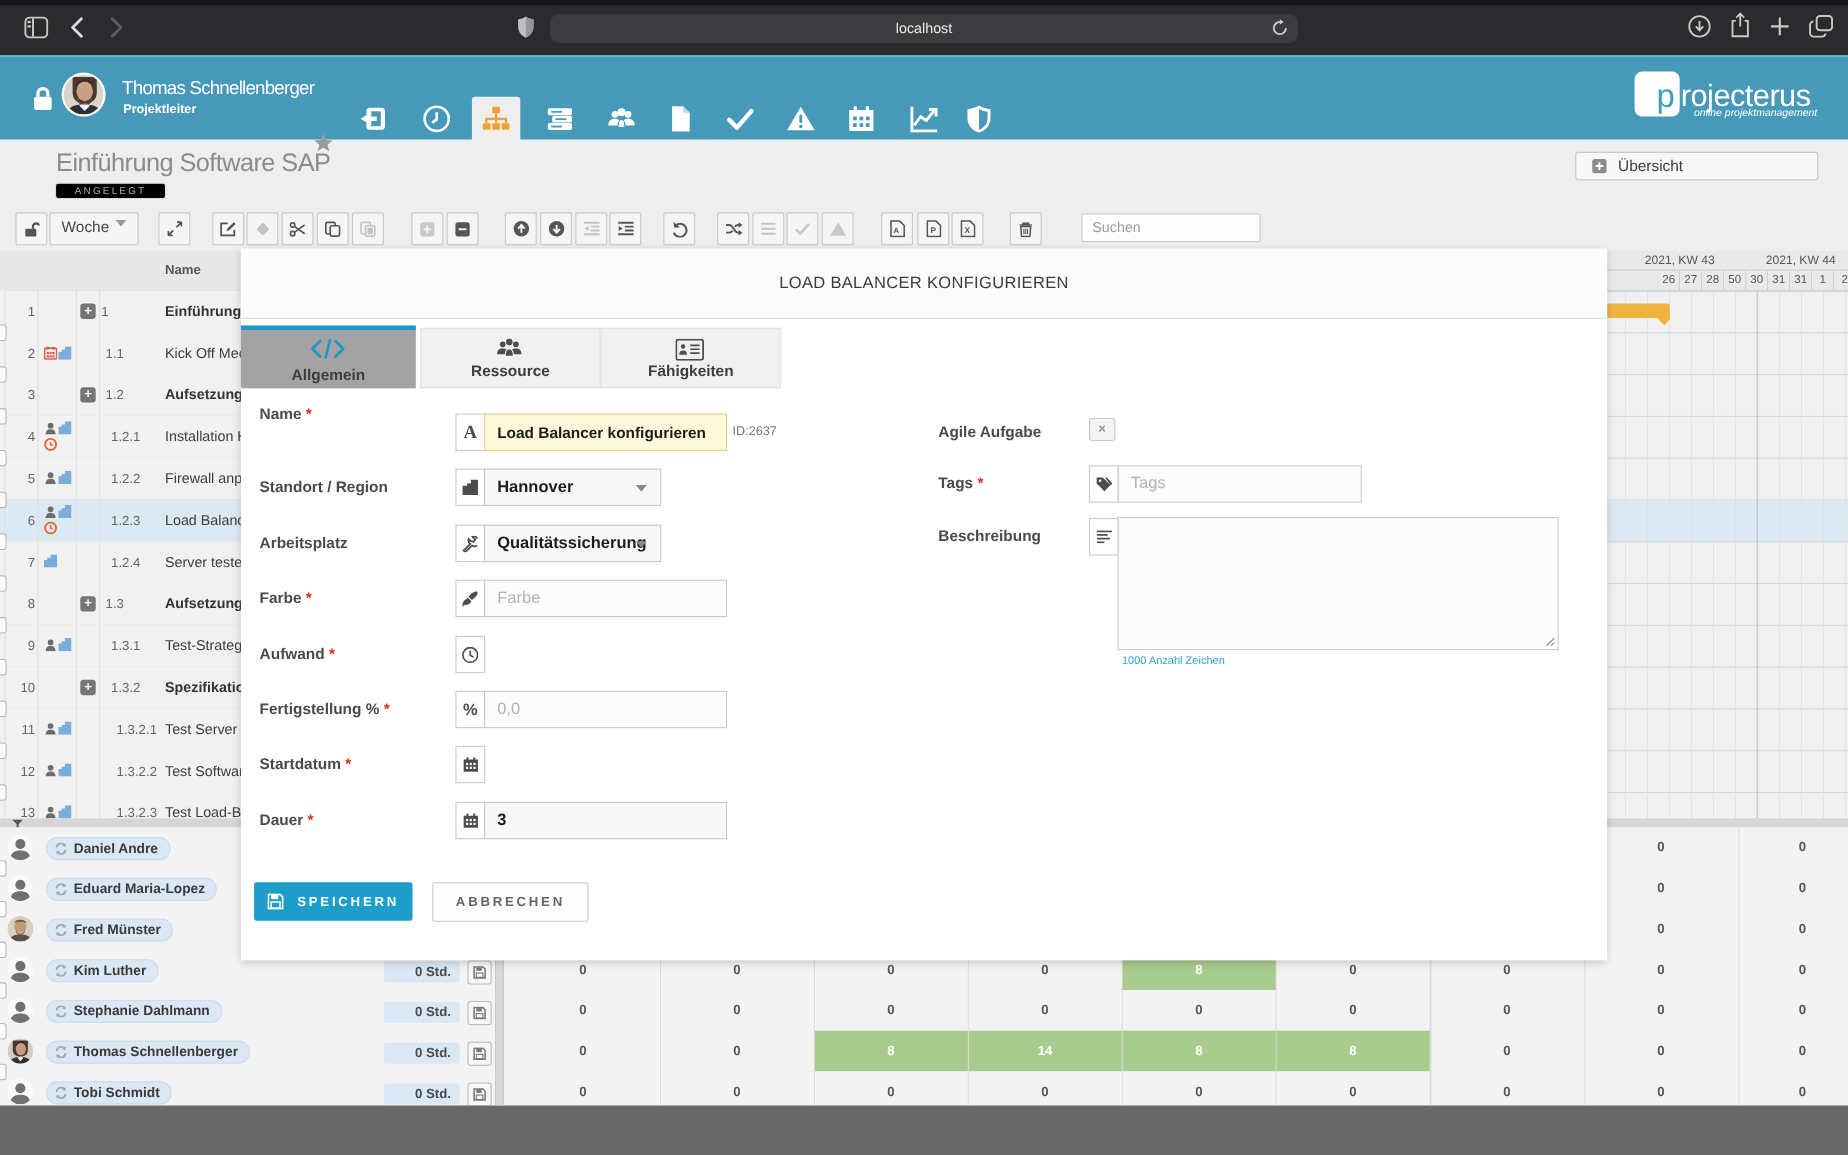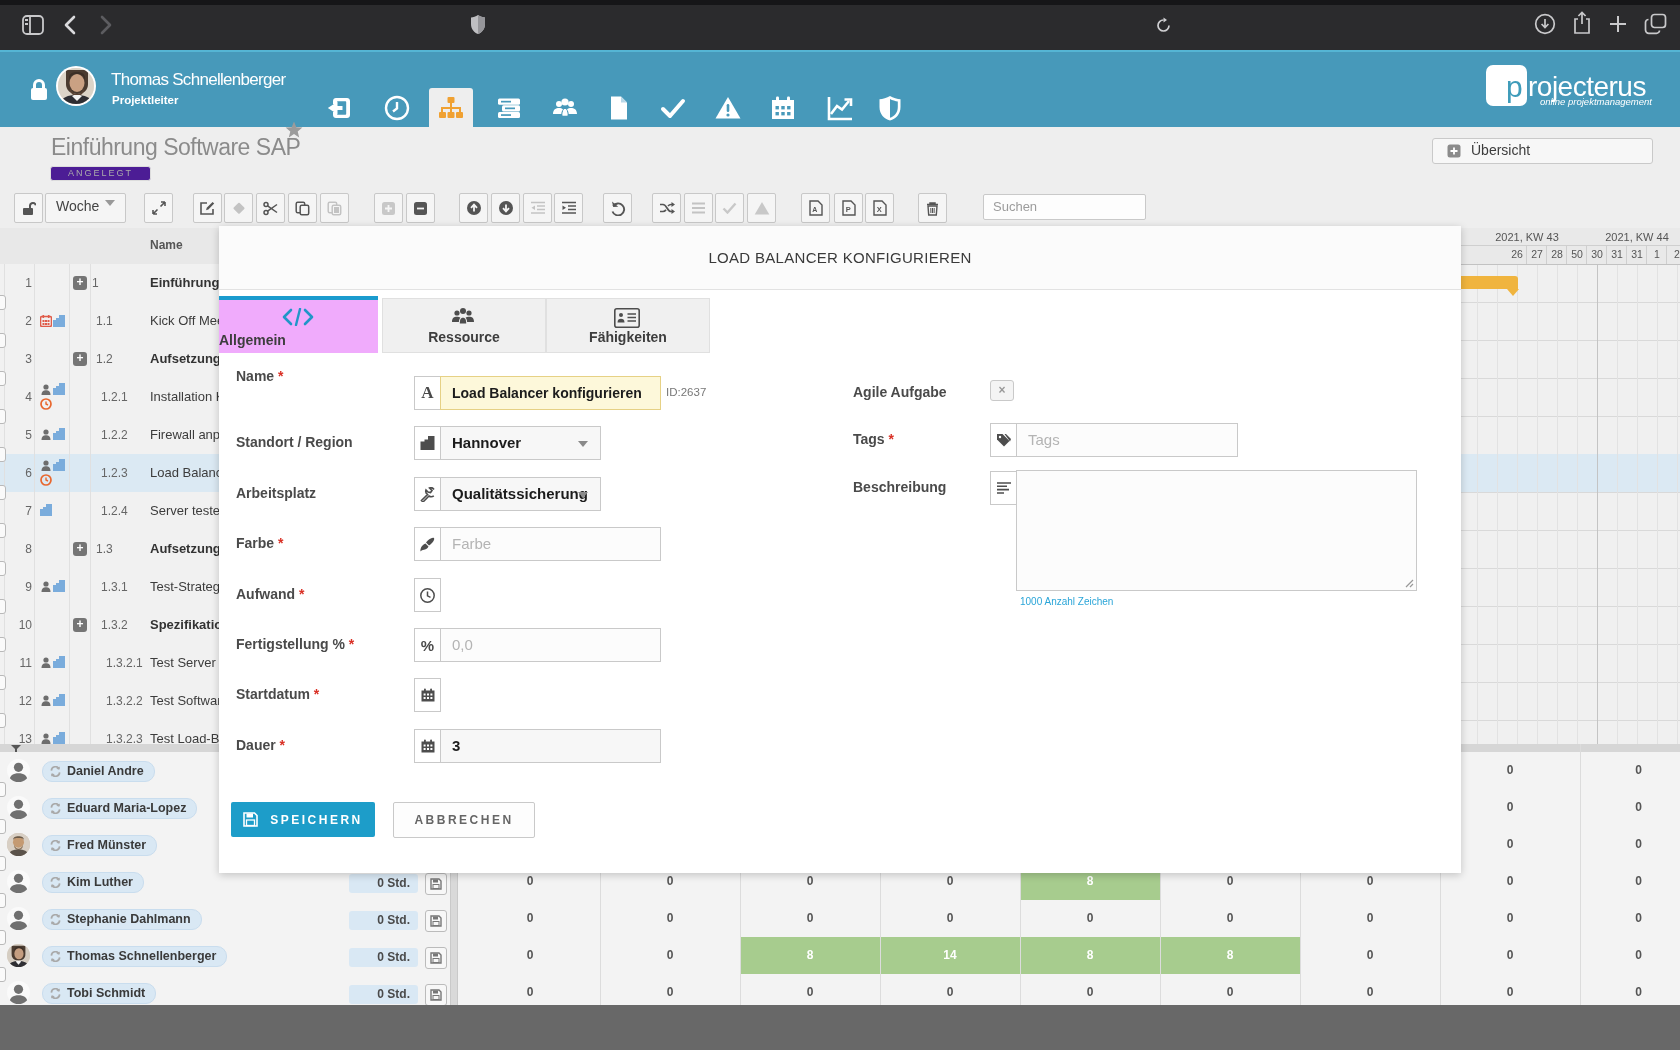--- a/index.html
+++ b/index.html
@@ -11,21 +11,21 @@
 .chrIc{position:absolute;top:13px;color:#c9c9cb}
 
 #appbar{position:absolute;left:0;top:50px;width:1680px;height:77px;background:#4799ba;border-top:2px solid #55b5d4;box-sizing:border-box}
 .navtab{position:absolute;top:36px;width:44px;height:41px;background:#eeeeee;border-radius:3px 3px 0 0}
 .navic{position:absolute;top:42px;width:28px;height:28px}
 #logosq{position:absolute;width:41px;height:41px;left:1486px;top:13px;background:#fff;border-radius:7px}
 
 #pagehead{position:absolute;left:0;top:127px;width:1680px;height:58px;background:#eeeeee}
 #ptitle{position:absolute;left:51px;top:7px;font-size:23px;letter-spacing:-0.5px;color:#8b8b8b}
 #pstar{position:absolute;left:284px;top:121px;color:#9a9a9a;font-size:20px}
-#angelegt{position:absolute;left:50px;top:39px;width:99px;height:13px;background:#4c1d95;border:1px solid #dcdcdc;border-radius:3px;color:#ababab;font-size:9px;letter-spacing:2px;text-align:center;line-height:13px}
+#angelegt{position:absolute;left:50px;top:39px;width:99px;height:13px;background:#000000;border:1px solid #dcdcdc;border-radius:3px;color:#ababab;font-size:9px;letter-spacing:2px;text-align:center;line-height:13px}
 #uebers{position:absolute;left:1432px;top:11px;width:219px;height:24px;background:#f7f7f7;border:1px solid #c9c9c9;border-radius:3px;font-size:14px;color:#3c3c3c}
 
 #toolbar{position:absolute;left:0;top:185px;width:1680px;height:43px;background:#eeeeee}
 .tbtn{position:absolute;top:8px;height:28px;width:27px;background:#f5f5f5;border:1px solid #c8c8c8;border-radius:2px;display:flex;align-items:center;justify-content:center;color:#555}
 .tbtn.dis{color:#c3c3c3}
 .tbtn svg{display:block}
 #suchen{position:absolute;left:983px;top:9px;width:152px;height:24px;background:#fdfdfd;border:1px solid #c9c9c9;border-radius:2px;color:#9c9c9c;font-size:13px;line-height:24px;padding-left:9px}
 
 #main{position:absolute;left:0;top:228px;width:1680px;height:777px;background:#f1f1f1;overflow:hidden}
 #thead{position:absolute;left:0;top:0;width:458px;height:36px;background:#e8e8e8;border-bottom:1px solid #c2c2c2}
@@ -53,21 +53,21 @@
 .savebtn{position:absolute;left:425px;top:10px;width:20px;height:20px;background:#f7f7f7;border:1px solid #bbb;border-radius:3px;display:flex;align-items:center;justify-content:center;color:#777}
 .cell0{position:absolute;top:0;width:140px;height:37px;line-height:37px;text-align:center;font-size:12px;font-weight:bold;color:#555}
 .cellg{background:#a7cc8e;color:#fff}
 #alloc-lines{position:absolute;left:458px;top:0;width:1222px;height:261px;z-index:3;background-image:repeating-linear-gradient(90deg,transparent 0px,transparent 139px,#dcdcdc 139px,#dcdcdc 140px);background-position:3px 0;pointer-events:none}
 #footer{position:absolute;left:0;top:1005px;width:1680px;height:45px;background:#686868}
 
 #modal{position:absolute;left:219px;top:226px;z-index:10;width:1242px;height:647px;background:#fff;box-shadow:0 2px 8px rgba(0,0,0,0.2)}
 #mhead{position:absolute;left:0;top:0;width:1242px;height:63px;background:#fbfbfb;border-bottom:1px solid #e2e2e2;text-align:center;font-size:15px;color:#3a3a3a;line-height:63px;letter-spacing:0.3px}
 .mtab{position:absolute;top:72px;width:164px;height:55px;background:#f0f0f0;border:1px solid #e0e0e0;box-sizing:border-box;text-align:center}
 .mtab .lbl{position:absolute;left:0;right:0;top:30px;font-size:14px;font-weight:bold;color:#3d3d3d}
-#mtab1{position:absolute;left:0;top:70px;width:159px;height:57px;background:#f0abfc;border-top:4px solid #1a9bce;box-sizing:border-box;}
+#mtab1{position:absolute;left:0;top:70px;width:159px;height:57px;background:#a3a3a3;border-top:4px solid #1a9bce;box-sizing:border-box;text-align:center}
 #mtab1 .lbl{position:absolute;left:0;right:0;font-size:14px;font-weight:bold;color:#3d3d3d}
 .mlabel{position:absolute;font-size:14px;font-weight:bold;color:#4a4a4a}
 .req{color:#d93025}
 .ibox{position:absolute;width:27px;height:34px;background:#fff;border:1px solid #c9c9c9;box-sizing:border-box;display:flex;align-items:center;justify-content:center;color:#555}
 .minput{position:absolute;height:34px;border:1px solid #c9c9c9;box-sizing:border-box;font-size:15px;line-height:32px;padding-left:11px;background:#f7f7f7;color:#1c1c1c;font-weight:bold}
 .minput.ph{color:#b4b4b4;font-weight:normal;background:#fcfcfc}
 .minput.yel{background:#fdf8da;border-color:#e6d185}
 .caret{position:absolute;right:12px;top:14px;width:0;height:0;border-left:5px solid transparent;border-right:5px solid transparent;border-top:6px solid #8a8a8a}
 #speichern{position:absolute;left:12px;top:576px;width:144px;height:35px;background:#1d9dc9;border-radius:2px;color:#fff;font-size:12px;font-weight:bold;letter-spacing:2.5px;display:flex;align-items:center;justify-content:center}
 #abbrechen{position:absolute;left:174px;top:576px;width:140px;height:34px;background:#fdfdfd;border:1px solid #c9c9c9;border-radius:2px;color:#666;font-size:12px;font-weight:bold;letter-spacing:2.5px;display:flex;align-items:center;justify-content:center}
@@ -84,20 +84,21 @@
   <svg class="chrIc" style="left:63px;top:15px" width="14" height="20" viewBox="0 0 14 20">
       <path d="M11 2 L3 10 L11 18" fill="none" stroke="#dadadd" stroke-width="2.6" stroke-linecap="round" stroke-linejoin="round"></path>
     </svg>
   <svg class="chrIc" style="left:99px;top:15px" width="14" height="20" viewBox="0 0 14 20">
       <path d="M3 2 L11 10 L3 18" fill="none" stroke="#5c5c60" stroke-width="2.6" stroke-linecap="round" stroke-linejoin="round"></path>
     </svg>
   <svg class="chrIc" style="left:470px;top:14px" width="16" height="21" viewBox="0 0 16 21">
       <path d="M8 1 C10 2.6 13 3.4 15 3.6 L15 10 C15 15.5 11.5 18.8 8 20 C4.5 18.8 1 15.5 1 10 L1 3.6 C3 3.4 6 2.6 8 1 Z" fill="#bfbfc2"></path>
       <path d="M8 1 C10 2.6 13 3.4 15 3.6 L15 10 C15 15.5 11.5 18.8 8 20 Z" fill="#96969a"></path>
     </svg>
+  <div id="urlbar">localhost</div>
   <svg class="chrIc" style="left:1155px;top:17px" width="17" height="17" viewBox="0 0 17 17">
       <path d="M14 8.5 A5.5 5.5 0 1 1 8.5 3" fill="none" stroke="#cfcfd2" stroke-width="1.7"></path>
       <path d="M8.5 0.5 L12 3 L8.5 5.6 Z" fill="#cfcfd2"></path>
     </svg>
   <svg class="chrIc" style="left:1534px;top:13px" width="22" height="22" viewBox="0 0 22 22">
       <circle cx="11" cy="11" r="9.3" fill="none" stroke="#c9c9cb" stroke-width="1.7"></circle>
       <path d="M11 6 L11 14 M7.6 11 L11 14.6 L14.4 11" fill="none" stroke="#c9c9cb" stroke-width="1.7"></path>
     </svg>
   <svg class="chrIc" style="left:1572px;top:11px" width="20" height="25" viewBox="0 0 20 25">
       <path d="M6 8 L3 8 L3 22 L17 22 L17 8 L14 8" fill="none" stroke="#c9c9cb" stroke-width="1.7"></path>

